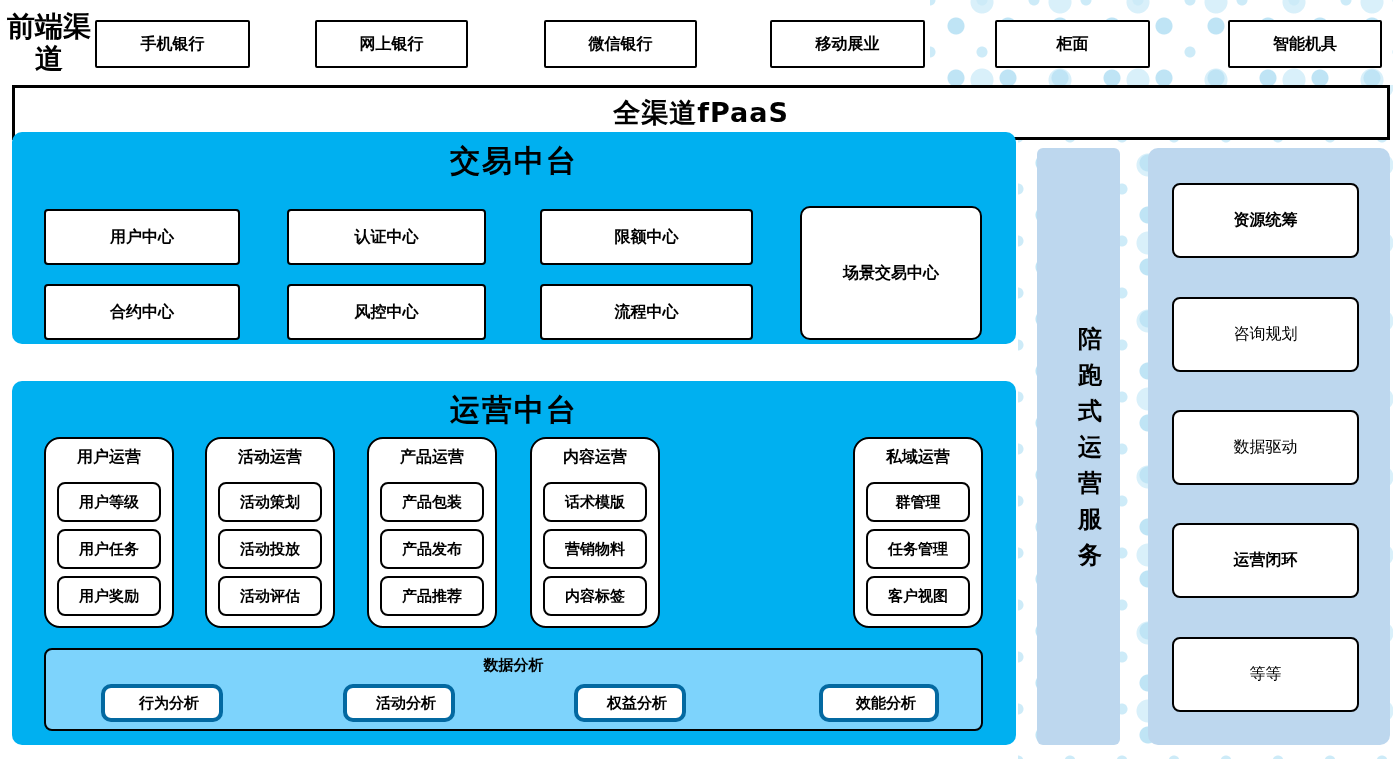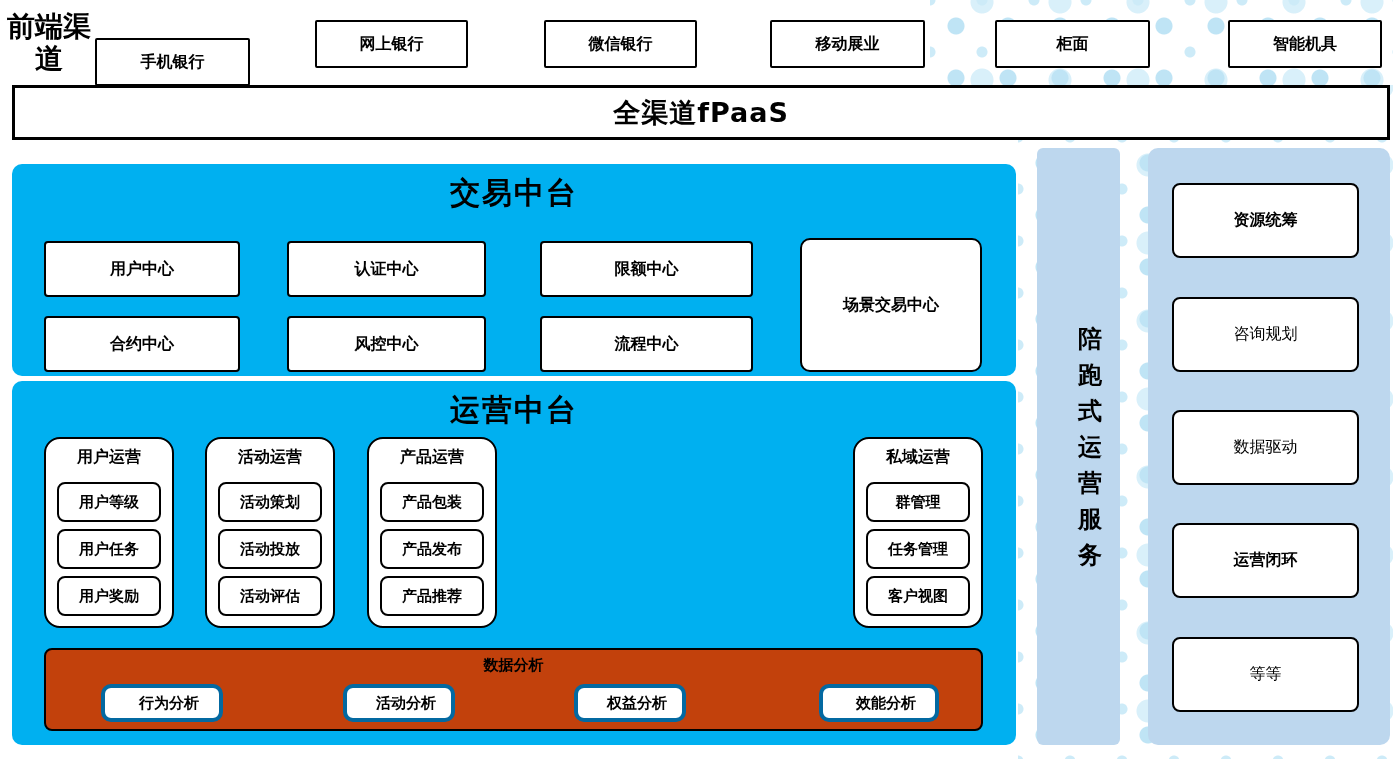--- a/index.html
+++ b/index.html
@@ -37,21 +37,21 @@
 
   
   #fpaas-bar {
     left:12px; top:85px; width:1378px; height:55px; background:#fff;
     border:3px solid #000; display:flex; align-items:center; justify-content:center;
     font-size:27px; font-weight:600; letter-spacing:1px;
   }
 
   
   .blue-panel { background:var(--accent); border-radius:10px; }
-  #txn-panel { left:12px; top:164px; width:1004px; height:212px; }
+  #txn-panel { left:12px; top:132px; width:1004px; height:212px; }
   #ops-panel { left:12px; top:381px; width:1004px; height:364px; }
   .panel-title {
     position:absolute; left:0; top:9px; width:100%; text-align:center;
     font-family:"DejaVu Serif","Liberation Serif",serif;
     font-weight:700; font-size:30px; letter-spacing:2px;
   }
 
   .white-box {
     position:absolute; background:#fff; border:2px solid #000;
     display:flex; align-items:center; justify-content:center;
@@ -73,21 +73,21 @@
     position:absolute; left:11px; width:104px; height:40px;
     background:#fff; border:2px solid #000; border-radius:8px;
     display:flex; align-items:center; justify-content:center;
     font-size:15px; font-weight:600;
   }
   .gi-0 { top:43px; } .gi-1 { top:90px; } .gi-2 { top:137px; }
 
   
   #data-box {
     position:absolute; left:32px; top:267px; width:939px; height:83px;
-    background:#c2410c; border:2px solid #000; border-radius:8px;
+    background:#7dd3fc; border:2px solid #000; border-radius:8px;
   }
   #data-title {
     position:absolute; top:6px; left:0; width:100%; text-align:center;
     font-size:15px; font-weight:600;
   }
   .data-item {
     position:absolute; top:34px; height:38px; background:#fff; border:4px solid #0369a1;
     border-radius:10px; display:flex; align-items:center; justify-content:center;
     font-size:15px; font-weight:600;padding-left:14px;
   }
@@ -118,21 +118,21 @@
 </style>
 </head>
 <body>
 
 <div id="stage">
 
   <div id="dots-top" class="dots"></div>
   <div id="dots-right" class="dots"></div>
 
   <div id="front-label" class="abs">前端渠道</div>
-  <div class="abs chan-box" style="left:95px;width:155px;margin-top:18px;">手机银行</div>
+  <div class="abs chan-box" style="left:95px;width:155px;">手机银行</div>
   <div class="abs chan-box" style="left:315px;width:153px;">网上银行</div>
   <div class="abs chan-box" style="left:544px;width:153px;">微信银行</div>
   <div class="abs chan-box" style="left:770px;width:155px;">移动展业</div>
   <div class="abs chan-box" style="left:995px;width:155px;">柜面</div>
   <div class="abs chan-box" style="left:1228px;width:154px;">智能机具</div>
 
   <div id="fpaas-bar" class="abs">全渠道fPaaS</div>
 
   <div id="txn-panel" class="abs blue-panel">
     <div class="panel-title">交易中台</div>
@@ -159,20 +159,26 @@
       <div class="group-item gi-0">活动策划</div>
       <div class="group-item gi-1">活动投放</div>
       <div class="group-item gi-2">活动评估</div>
     </div>
     <div class="group" style="left:355px;">
       <div class="group-title">产品运营</div>
       <div class="group-item gi-0">产品包装</div>
       <div class="group-item gi-1">产品发布</div>
       <div class="group-item gi-2">产品推荐</div>
     </div>
+    <div class="group" style="left:518px;">
+      <div class="group-title">内容运营</div>
+      <div class="group-item gi-0">话术模版</div>
+      <div class="group-item gi-1">营销物料</div>
+      <div class="group-item gi-2">内容标签</div>
+    </div>
     <div class="group" style="left:841px;">
       <div class="group-title">私域运营</div>
       <div class="group-item gi-0">群管理</div>
       <div class="group-item gi-1">任务管理</div>
       <div class="group-item gi-2">客户视图</div>
     </div>
 
     <div id="data-box">
       <div id="data-title">数据分析</div>
       <div class="data-item" style="left:55px;width:122px;">行为分析</div>

